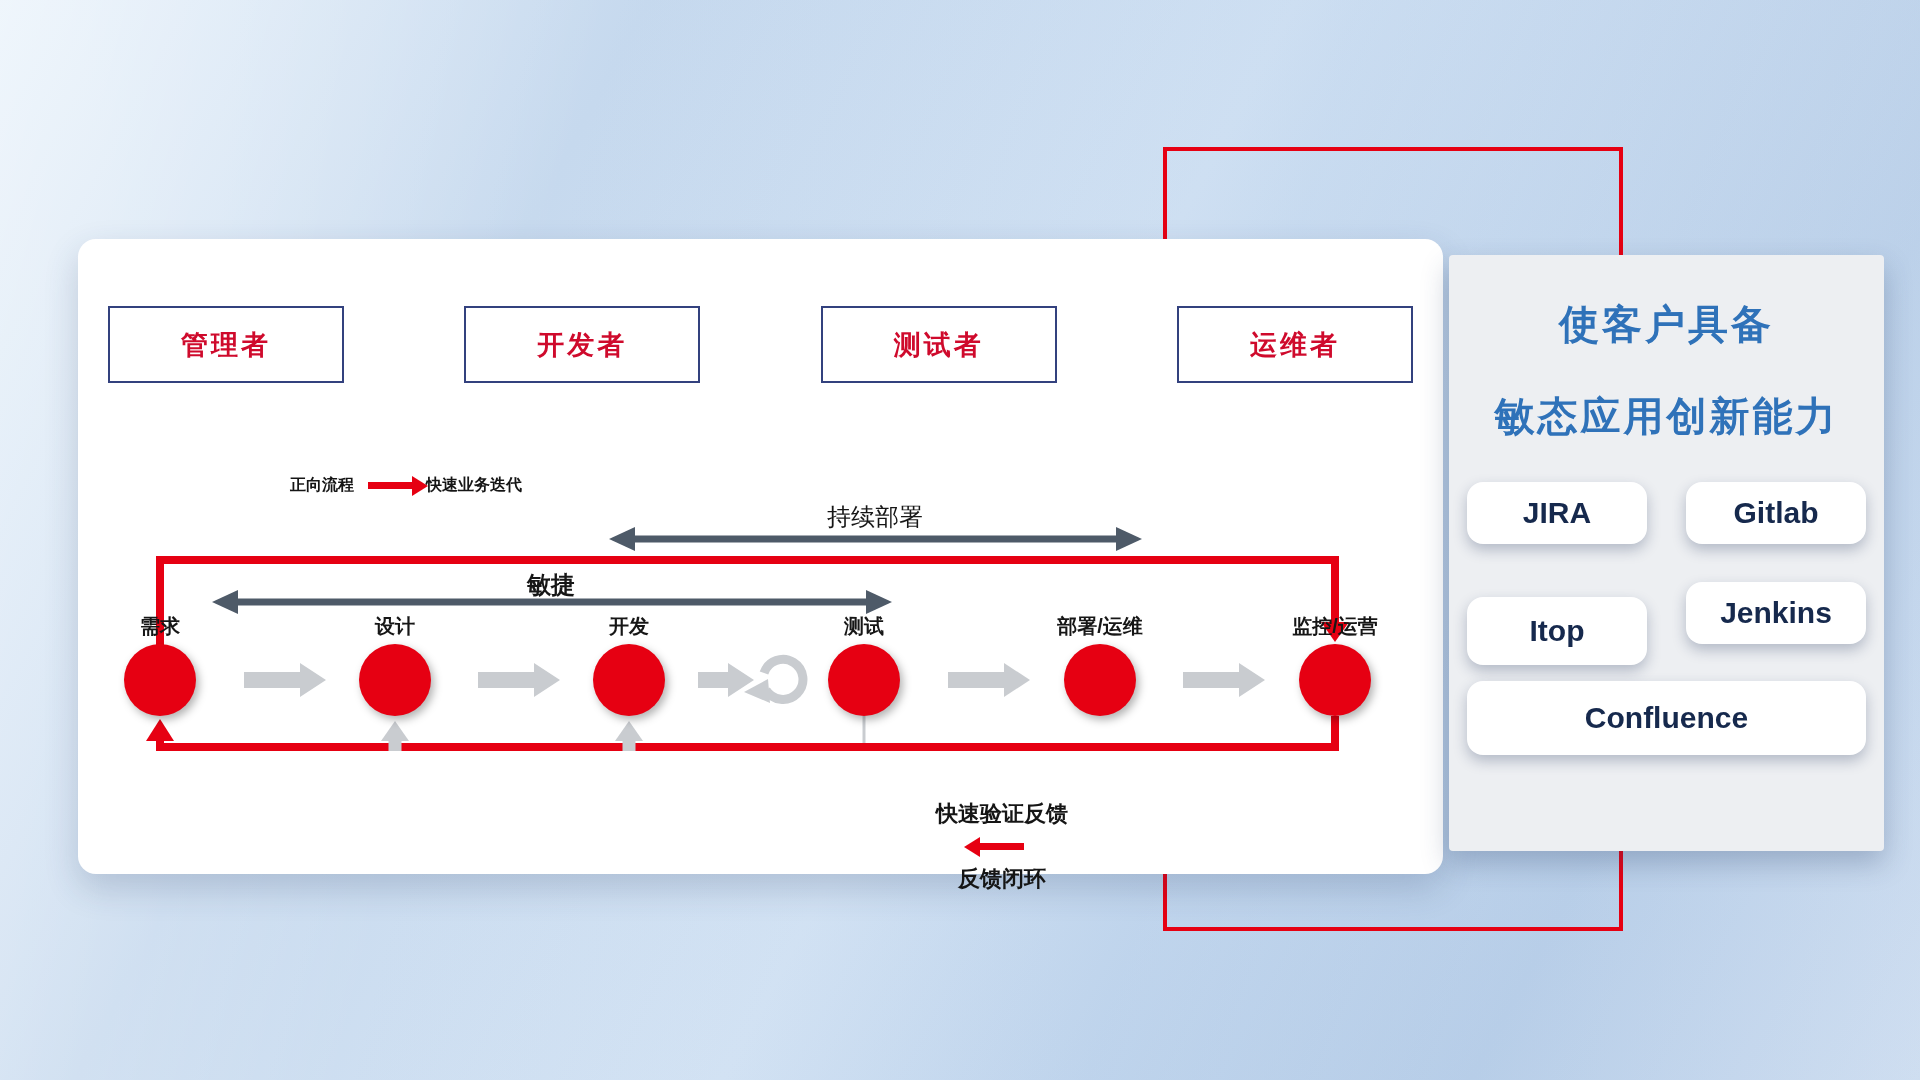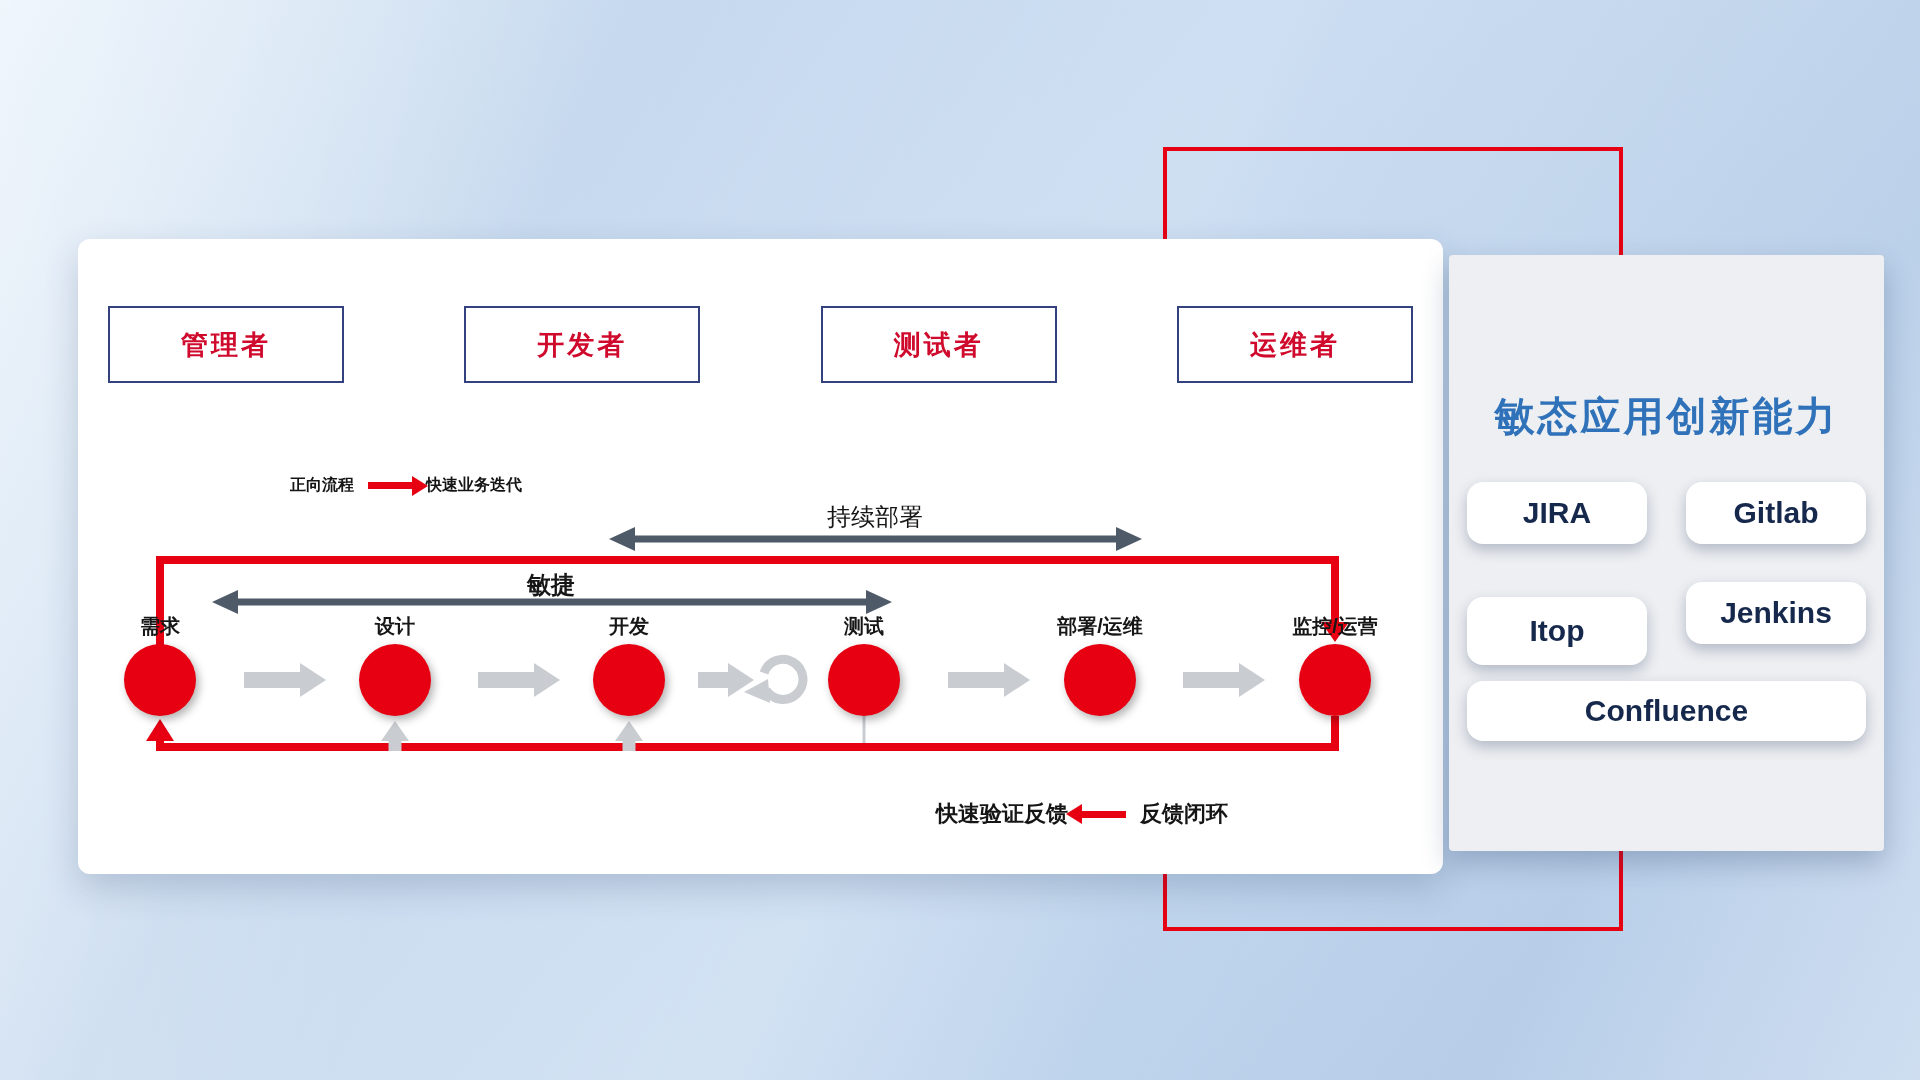--- a/index.html
+++ b/index.html
@@ -12,21 +12,21 @@
   .bg-streak {
     position:absolute; inset:0;
     background:linear-gradient(104deg, rgba(255,255,255,.45) 0%, rgba(255,255,255,0) 28%, rgba(150,185,225,.18) 62%, rgba(255,255,255,.15) 100%);
   }
   .red-frame {
     position:absolute; left:1163px; top:147px; width:460px; height:784px;
     border:4px solid #e60012;
   }
   .card {
     position:absolute; left:78px; top:239px; width:1365px; height:635px;
-    background:#ffffff; border-radius:12px;
+    background:#ffffff; border-radius:18px;
     box-shadow:0 14px 34px rgba(40,60,100,.20);
   }
   .roles {
     position:absolute; left:30px; right:30px; top:67px; height:77px;
     display:flex; justify-content:space-between;
   }
   .role-box {
     width:236px; height:77px; border:2px solid #33417e; background:#fff;
     display:flex; align-items:center; justify-content:center;
     font-size:27px; font-weight:bold; color:#cf0a2c; letter-spacing:3px;
@@ -36,21 +36,21 @@
     font-size:25px; font-weight:bold; color:#151515; letter-spacing:1px;
   }
   .legend-forward {
     position:absolute; left:212px; top:236px;
     display:flex; align-items:center; gap:14px;
     font-size:16px; font-weight:bold; color:#151515;
   }
   .legend-feedback {
     position:absolute; left:858px; top:560px;
     display:flex; align-items:center; gap:14px;
-    font-size:22px; font-weight:bold; color:#151515;
+    font-size:22px; font-weight:bold; color:#151515;flex-direction:column;
   }
   .arrow-right { width:44px; height:7px; background:#e60012; position:relative; }
   .arrow-right::after {
     content:""; position:absolute; left:100%; top:50%; transform:translateY(-50%);
     border-left:16px solid #e60012; border-top:10px solid transparent; border-bottom:10px solid transparent;
   }
   .arrow-left { width:44px; height:7px; background:#e60012; position:relative; }
   .arrow-left::before {
     content:""; position:absolute; right:100%; top:50%; transform:translateY(-50%);
     border-right:16px solid #e60012; border-top:10px solid transparent; border-bottom:10px solid transparent;
@@ -83,21 +83,21 @@
   .tool {
     position:absolute; background:#ffffff; border-radius:16px;
     box-shadow:0 6px 14px rgba(30,45,85,.28);
     display:flex; align-items:center; justify-content:center;
     font-size:30px; font-weight:bold; color:#16294d;
   }
   .tool.jira       { left:18px;  top:227px; width:180px; height:62px; }
   .tool.gitlab     { left:237px; top:227px; width:180px; height:62px; }
   .tool.itop       { left:18px;  top:342px; width:180px; height:68px; }
   .tool.jenkins    { left:237px; top:327px; width:180px; height:62px; }
-  .tool.confluence { left:18px;  top:426px; width:399px; height:60px; }
+  .tool.confluence { left:18px;  top:426px; width:399px; height:74px; }
 </style>
 </head>
 <body>
 
 <div class="bg-streak"></div>
 
 <div class="red-frame"></div>
 
 <div class="card">
 
@@ -190,19 +190,20 @@
 
   <div class="legend-feedback">
     <span>快速验证反馈</span>
     <span class="arrow-left"></span>
     <span>反馈闭环</span>
   </div>
 
 </div>
 
 <div class="panel">
+  <div class="panel-title line1">使客户具备</div>
   <div class="panel-title line2">敏态应用创新能力</div>
   <div class="tool jira">JIRA</div>
   <div class="tool gitlab">Gitlab</div>
   <div class="tool itop">Itop</div>
   <div class="tool jenkins">Jenkins</div>
   <div class="tool confluence">Confluence</div>
 </div>
 
 </body></html>

